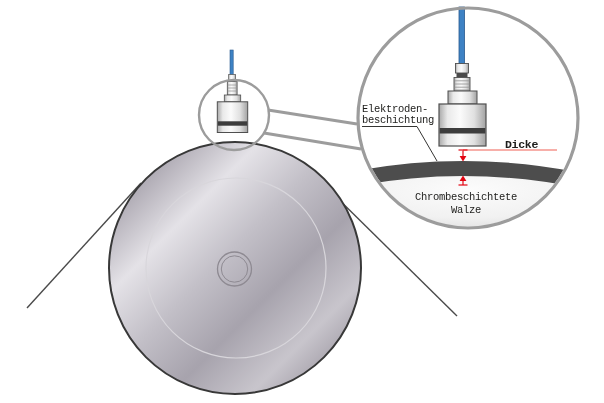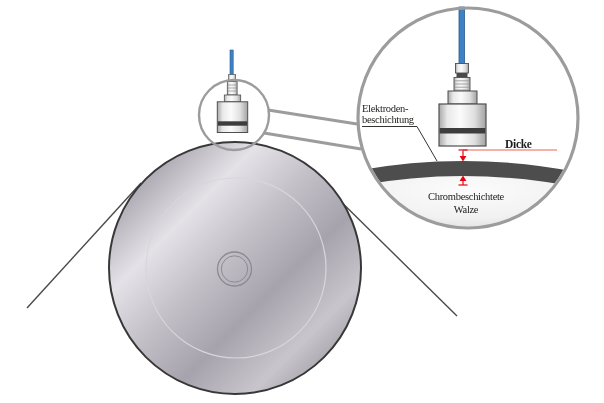--- a/index.html
+++ b/index.html
@@ -1,20 +1,20 @@
 <!DOCTYPE html>
 <html><head>
 <meta charset="utf-8">
 <style>
   html,body{margin:0;padding:0;background:#ffffff;}
   .stage{
     position:relative;
     width:604px;height:403px;
     background:#ffffff;
-    font-family:Liberation Serif, serif;
+    font-family:Liberation Mono, monospace;
     overflow:hidden;
     border-radius:17px;
   }
   svg{display:block;}
   text{fill:#1d1d1b;}
   .lbl{font-size:10.5px;letter-spacing:-0.3px;}
   .lbl-bold{font-size:11.5px;font-weight:700;letter-spacing:-0.3px;}
 </style>
 </head>
 <body>

